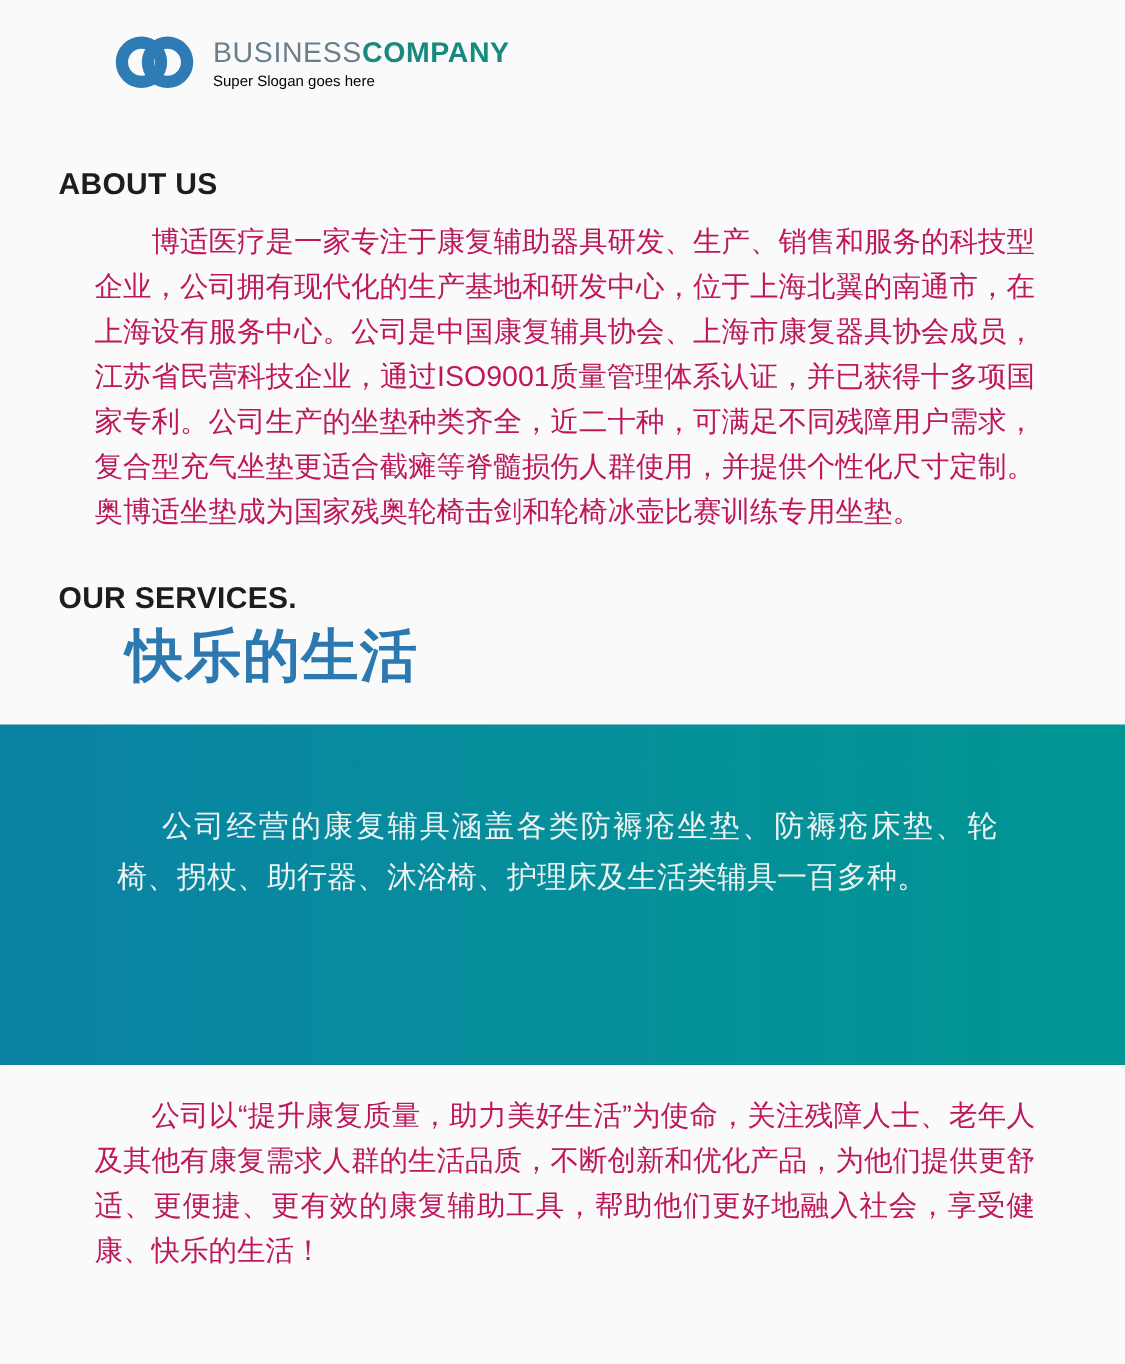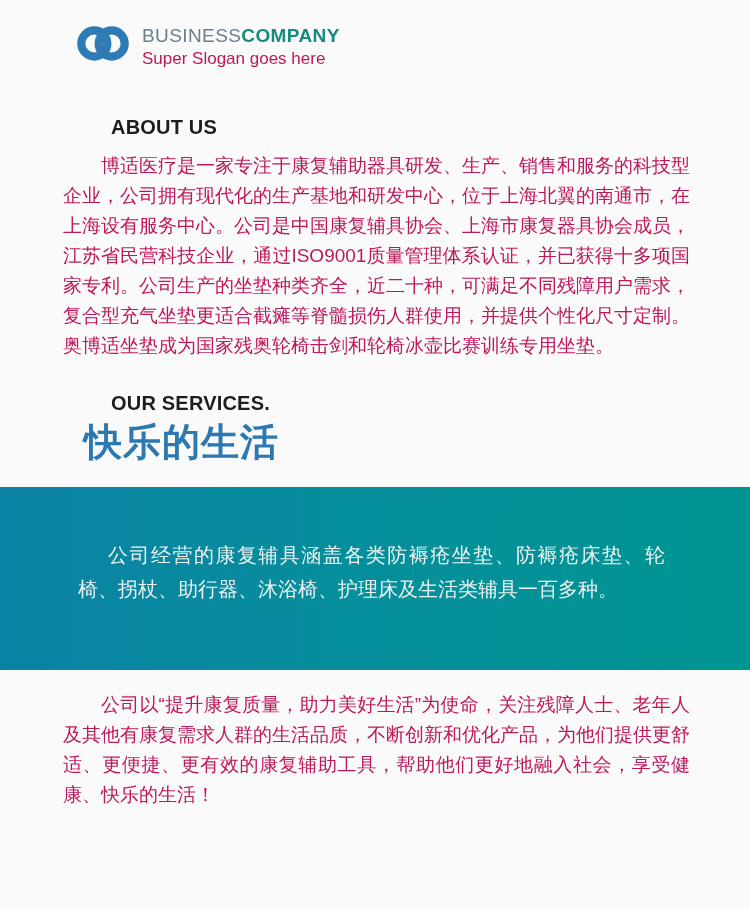--- a/index.html
+++ b/index.html
@@ -12,38 +12,38 @@
     position: relative;
     width: 750px;
     height: 909px;
     background: #fafafa;
     overflow: hidden;
   }
 
   
   .logo {
     display: flex;
-    align-items: center;
+    align-items: flex-start;
     gap: 11px;
     padding: 18px 0 0 75px;
   }
   .logo-icon svg { display: block; width: 56px; height: 47px; }
   .logo-textblock { padding-top: 7px; }
   .logo-name { font-size: 19px; letter-spacing: 0.4px; line-height: 22px; }
   .logo-name .nm1 { color: #6b7e8c; font-weight: 400; }
   .logo-name .nm2 { color: #178a7e; font-weight: 700; }
-  .logo-slogan { font-size: 17px; color: #be185d; margin-top: 2px; }
+  .logo-slogan { font-size: 10px; color: #000000; margin-top: 2px; }
 
   
   .section-label {
     font-size: 20px;
     font-weight: 700;
     color: #1d1d1d;
     line-height: 24px;
-    margin: 0 0 0 111px;
+    margin: 0 0 0 39px;
     letter-spacing: 0.2px;
   }
   .about .section-label { margin-top: 46px; }
   .services .section-label { margin-top: 30px; }
   .section-title {
     font-size: 38px;
     font-weight: 800;
     color: #2c78b0;
     line-height: 46px;
     margin: 4px 0 0 84px;
@@ -58,21 +58,21 @@
     text-align: justify;
     text-indent: 2em;
     margin: 12px 60px 0 63px;
   }
   .mission { margin-top: 20px; }
 
   
   .banner {
     margin-top: 22px;
     width: 750px;
-    height: 183px;
+    height: 227px;
     box-sizing: border-box;
     background: linear-gradient(90deg, #0b82a4 0%, #068e9c 45%, #009592 100%);
     padding: 51px 85px 0 78px;
   }
   .banner-text {
     margin: 0;
     color: #edf3f2;
     font-size: 20px;
     line-height: 34px;
     text-align: justify;

